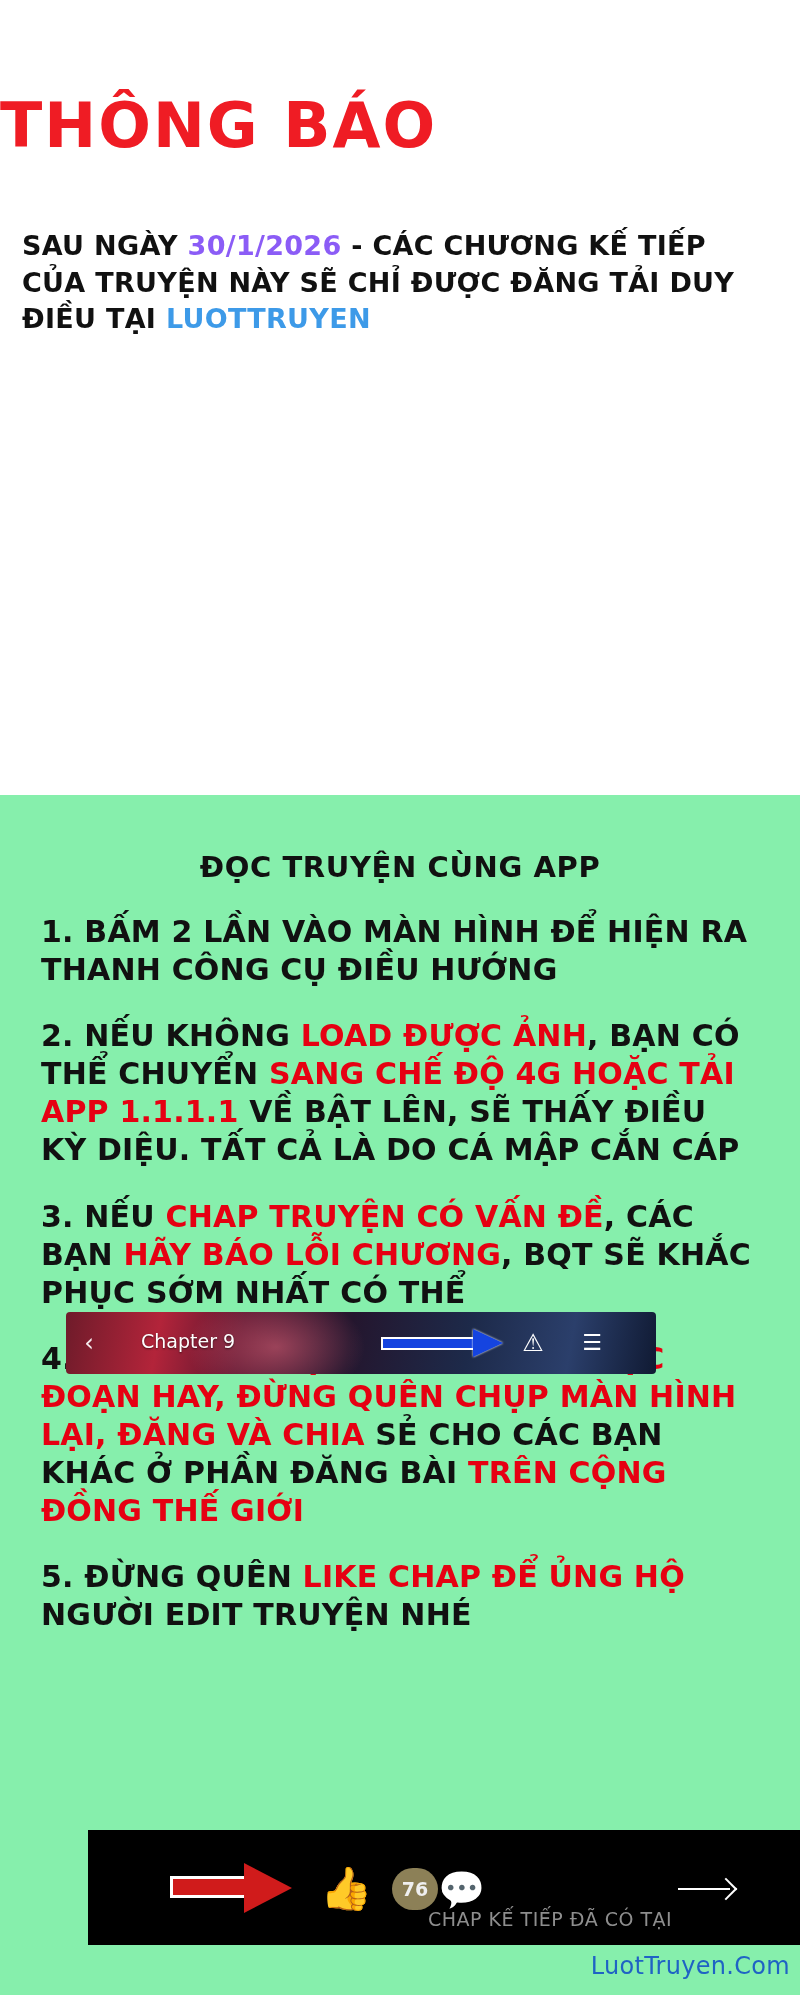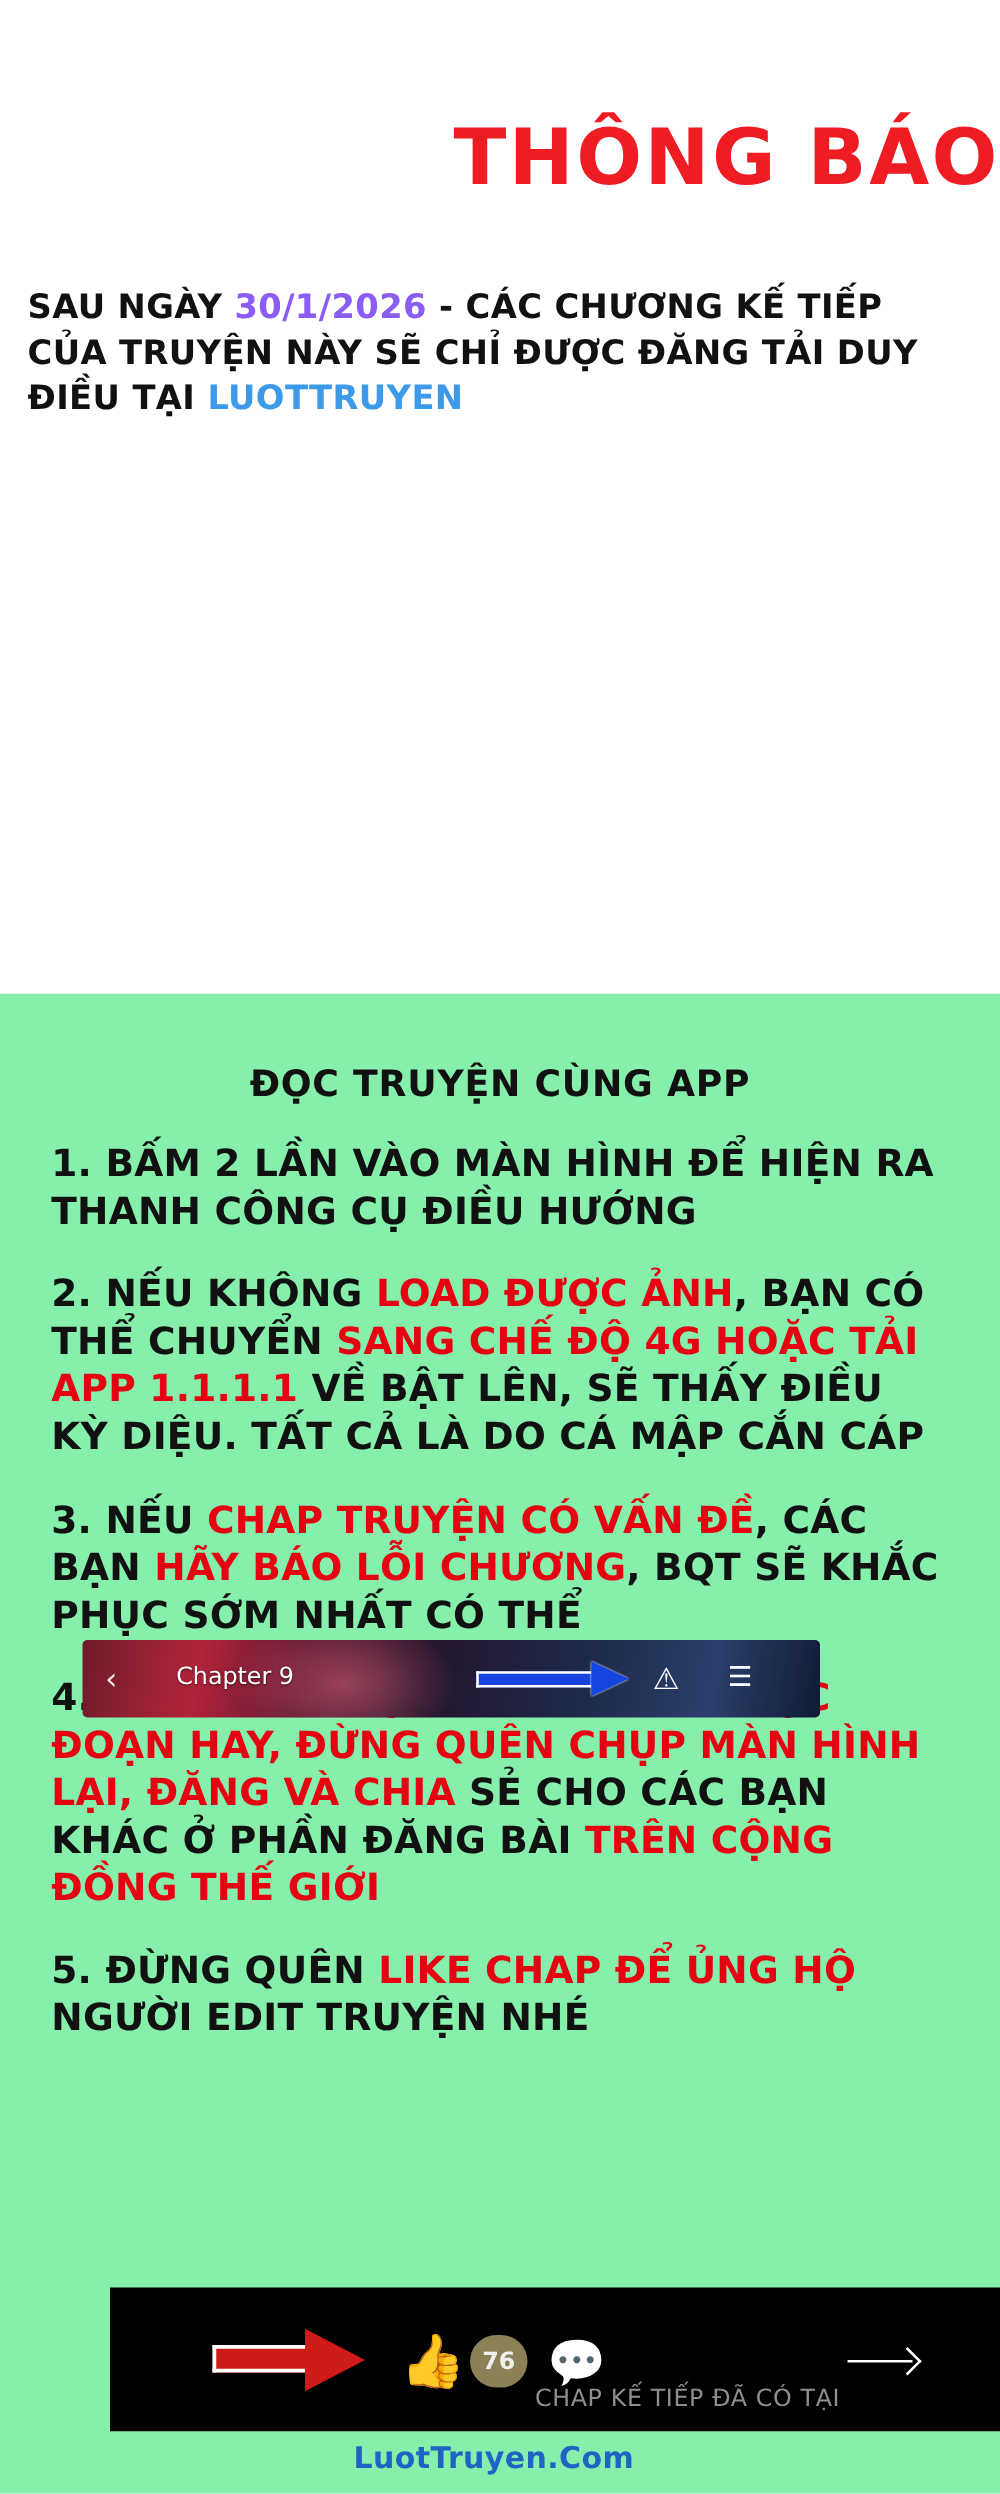--- a/index.html
+++ b/index.html
@@ -27,21 +27,21 @@
     top: 0;
     width: 800px;
     height: 795px;
     background: #ffffff;
   }
   .announce-title {
     position: absolute;
     left: 0;
     top: 95px;
     width: 800px;
-    text-align: right;
+    text-align: left;
     color: #ef1c24;
     font-size: 62px;
     font-weight: bold;
     letter-spacing: 2px;
     line-height: 1;
   }
   .announce-body {
     position: absolute;
     left: 22px;
     top: 228px;
@@ -231,21 +231,21 @@
   .bs-like {
     position: absolute;
     left: 232px;
     top: 36px;
     font-size: 42px;
     line-height: 46px;
     color: #f2f2f2;
   }
   .bs-count {
     position: absolute;
-    left: 288px;
+    left: 304px;
     top: 38px;
     width: 46px;
     height: 42px;
     border-radius: 21px;
     background: #8c8057;
     color: #efefef;
     font-size: 19px;
     font-weight: bold;
     text-align: center;
     line-height: 42px;
@@ -290,23 +290,23 @@
     font-size: 19px;
     color: #8e8e8e;
     letter-spacing: 0.5px;
   }
 
   .watermark {
     position: absolute;
     left: 0;
     top: 1952px;
     width: 790px;
-    text-align: center;
+    text-align: right;
     font-size: 24px;
-    font-weight: bold;
+    font-weight: normal;
     color: #1f63c4;
     letter-spacing: 0.3px;
   }
 </style>
 </head>
 <body>
 
 <div class="page">
 
   <div class="announce">

